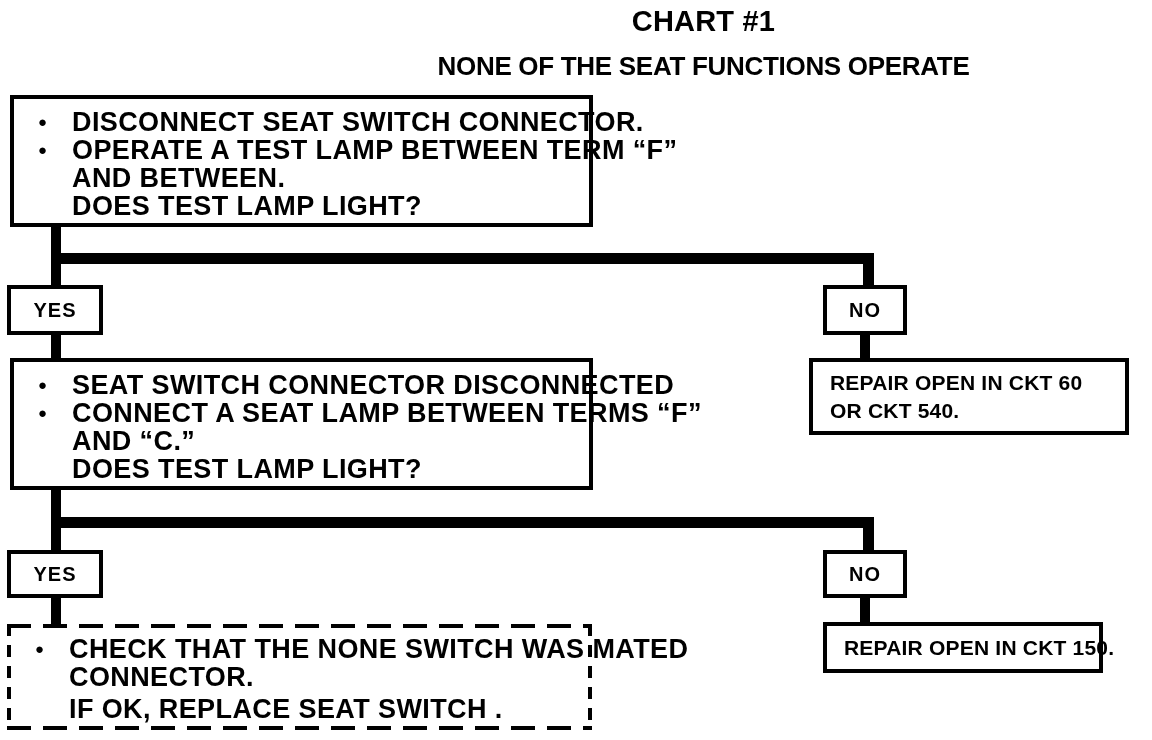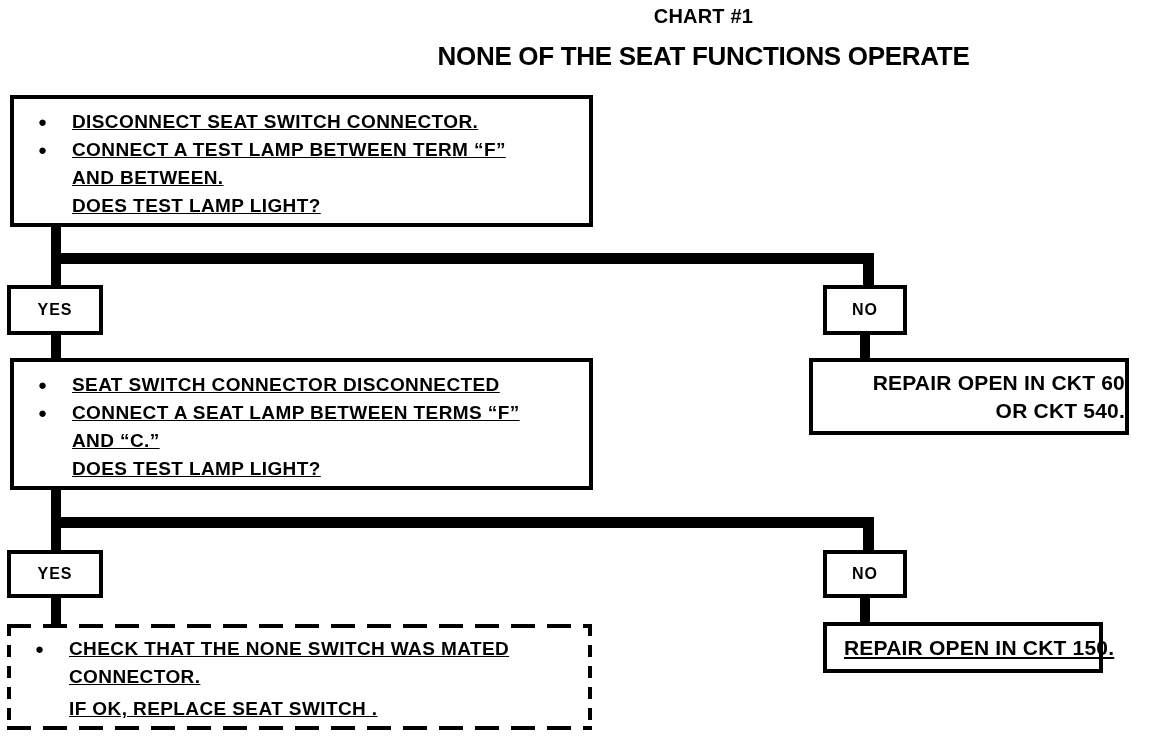--- a/index.html
+++ b/index.html
@@ -10,42 +10,42 @@
     font-family:"Liberation Sans","DejaVu Sans",sans-serif;
     font-weight:700;
     color:#000;
     overflow:hidden;
   }
   
   .title-block{
     position:absolute;left:422px;top:5px;width:563px;
     text-align:center;line-height:1.15;
   }
-  .title-main{font-size:20px;letter-spacing:0.2px;}
+  .title-main{font-size:29px;letter-spacing:0.2px;}
   .title-sub{font-size:26px;letter-spacing:-0.3px;margin-top:14px;white-space:nowrap;}
 
   
   .fbox{
     position:absolute;
     border:4px solid #000;
     background:#fff;
     box-sizing:border-box;
   }
   .step{padding:9px 6px 0 24px;}
   .row{display:flex;align-items:flex-start;}
   .dot{
     width:34px;flex:0 0 34px;
     font-size:15px;line-height:28px;
     text-align:left;
   }
   .dot.hidden{visibility:hidden;}
-  .txt{font-size:19px;line-height:28px;letter-spacing:0.4px;white-space:nowrap;text-decoration:underline;}
+  .txt{font-size:27px;line-height:28px;letter-spacing:0.4px;white-space:nowrap;}
   .label-box{
     display:flex;align-items:center;justify-content:center;
-    font-size:16px;letter-spacing:1px;
+    font-size:20px;letter-spacing:1px;
   }
   .action{
     display:flex;flex-direction:column;justify-content:center;
     padding-left:17px;
     font-size:21px;line-height:28px;letter-spacing:0.2px;white-space:nowrap;
   }
   
   .dashed{
     border:none;
     background-image:
@@ -75,21 +75,21 @@
   <div class="fbox step" style="left:10px;top:95px;width:583px;height:132px;">
     <div class="row">
       <span class="dot">●</span>
       <div class="txt">
         <div>DISCONNECT SEAT SWITCH CONNECTOR.</div>
       </div>
     </div>
     <div class="row">
       <span class="dot">●</span>
       <div class="txt">
-        <div>CONNECT A TEST LAMP BETWEEN TERM “F”</div>
+        <div>OPERATE A TEST LAMP BETWEEN TERM “F”</div>
         <div>AND BETWEEN.</div>
       </div>
     </div>
     <div class="row">
       <span class="dot hidden">●</span>
       <div class="txt">
         <div>DOES TEST LAMP LIGHT?</div>
       </div>
     </div>
   </div>
@@ -123,21 +123,21 @@
       </div>
     </div>
     <div class="row">
       <span class="dot hidden">●</span>
       <div class="txt">
         <div>DOES TEST LAMP LIGHT?</div>
       </div>
     </div>
   </div>
 
-  <div class="fbox action" style="left:809px;top:358px;width:320px;height:77px;text-align:right;">
+  <div class="fbox action" style="left:809px;top:358px;width:320px;height:77px;">
     <div>REPAIR OPEN IN CKT 60</div>
     <div>OR CKT 540.</div>
   </div>
 
   <div class="vline" style="left:51px;top:490px;width:10px;height:60px;"></div>
   <div class="hline" style="left:51px;top:517px;width:823px;height:11px;"></div>
   <div class="vline" style="left:863px;top:522px;width:11px;height:28px;"></div>
 
   <div class="fbox label-box" style="left:7px;top:550px;width:96px;height:48px;">
     <span>YES</span>
@@ -158,17 +158,17 @@
       </div>
     </div>
     <div class="row gap-top">
       <span class="dot hidden">●</span>
       <div class="txt">
         <div>IF OK, REPLACE SEAT SWITCH .</div>
       </div>
     </div>
   </div>
 
-  <div class="fbox action" style="left:823px;top:622px;width:280px;height:51px;text-decoration:underline;">
+  <div class="fbox action" style="left:823px;top:622px;width:280px;height:51px;">
     <div>REPAIR OPEN IN CKT 150.</div>
   </div>
 
 </div>
 
 </body></html>

